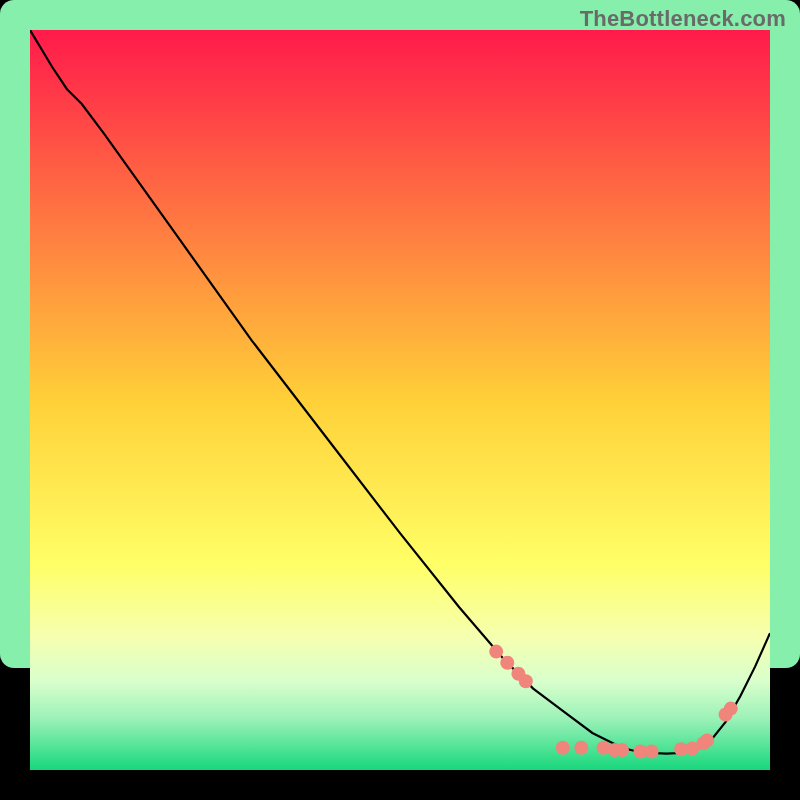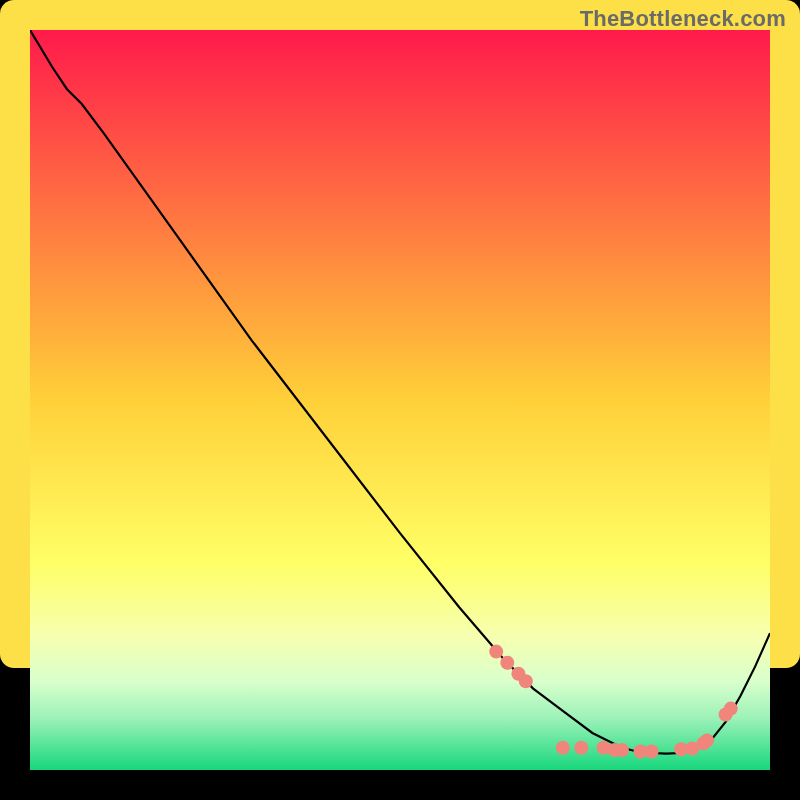--- a/index.html
+++ b/index.html
@@ -6,21 +6,21 @@
     margin: 0;
     padding: 0;
     width: 800px;
     height: 800px;
     background: #000;
     overflow: hidden;
   }
   .outer {
     width: 800px;
     height: 668px;
-    background: #fde047;
+    background: #86efac;
     position: relative;
     border-radius: 14px;
   }
   .plot {
     position: absolute;
     left: 30px;
     top: 30px;
     width: 740px;
     height: 740px;
   }

